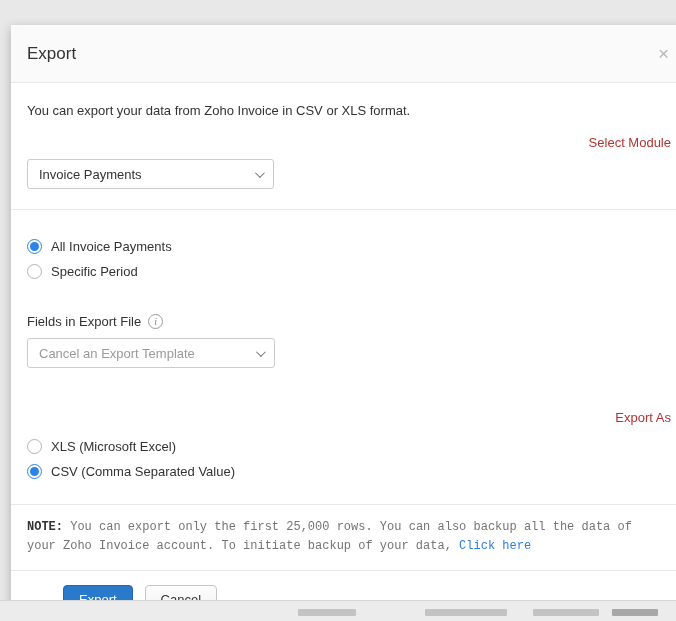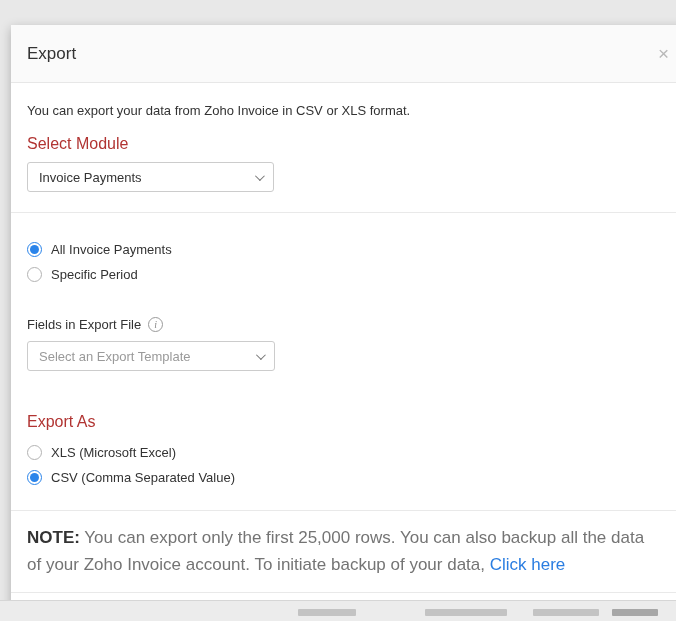--- a/index.html
+++ b/index.html
@@ -31,23 +31,24 @@
     color:#b9b9b9;
     font-size:19px;
     line-height:1;
     cursor:pointer;
     user-select:none;
   }
   .modal-body { padding:20px 16px 0; }
   .intro { font-size:13px; color:#333; margin:0; }
   .field-label {
     display:block;
-    font-size:16px;
+    font-size:13px;
     color:#b13432;
     margin:17px 0 9px;
+    text-align:right;
   }
   .select {
     height:30px;
     border:1px solid #ccc;
     border-radius:3px;
     background:#fff;
     display:flex; align-items:center; justify-content:space-between;
     padding:0 11px;
     font-size:13px;
     color:#333;
@@ -103,25 +104,26 @@
     border-radius:50%;
     display:inline-flex; align-items:center; justify-content:center;
     font-size:10px; font-style:italic; font-family:"Liberation Serif", serif;
     color:#8a8a8a;
     margin-left:7px;
     cursor:pointer;
   }
   .export-as-label { margin-top:42px; }
   .export-format-group { margin-top:12px; }
   .note {
-    font-size:17px;
+    font-size:12px;
     color:#747474;
     line-height:1.6;
     margin:13px 0 0;
     padding-right:14px;
+    font-family:Liberation Mono, monospace;
   }
   .note .note-prefix { color:#333; font-weight:bold; }
   .note .note-link { color:#2a7de1; text-decoration:none; cursor:pointer; }
   hr.divider.note-divider { margin-top:14px; }
   .footer {
     padding:14px 16px 0 36px;
     display:flex; align-items:center;
   }
   .btn {
     height:29px;
@@ -192,21 +194,21 @@
         <span>Specific Period</span>
       </div>
     </div>
 
     <div class="fields-row">
       <span>Fields in Export File</span>
       <span class="info-icon">i</span>
     </div>
 
     <div class="select template">
-      <span class="select-value">Select an Export Template</span>
+      <span class="select-value">Cancel an Export Template</span>
       <span class="chevron"></span>
     </div>
 
     <span class="field-label export-as-label">Export As</span>
 
     <div class="radio-group export-format-group" style="margin-top:0;">
       <div class="radio-row">
         <span class="radio"></span>
         <span>XLS (Microsoft Excel)</span>
       </div>

